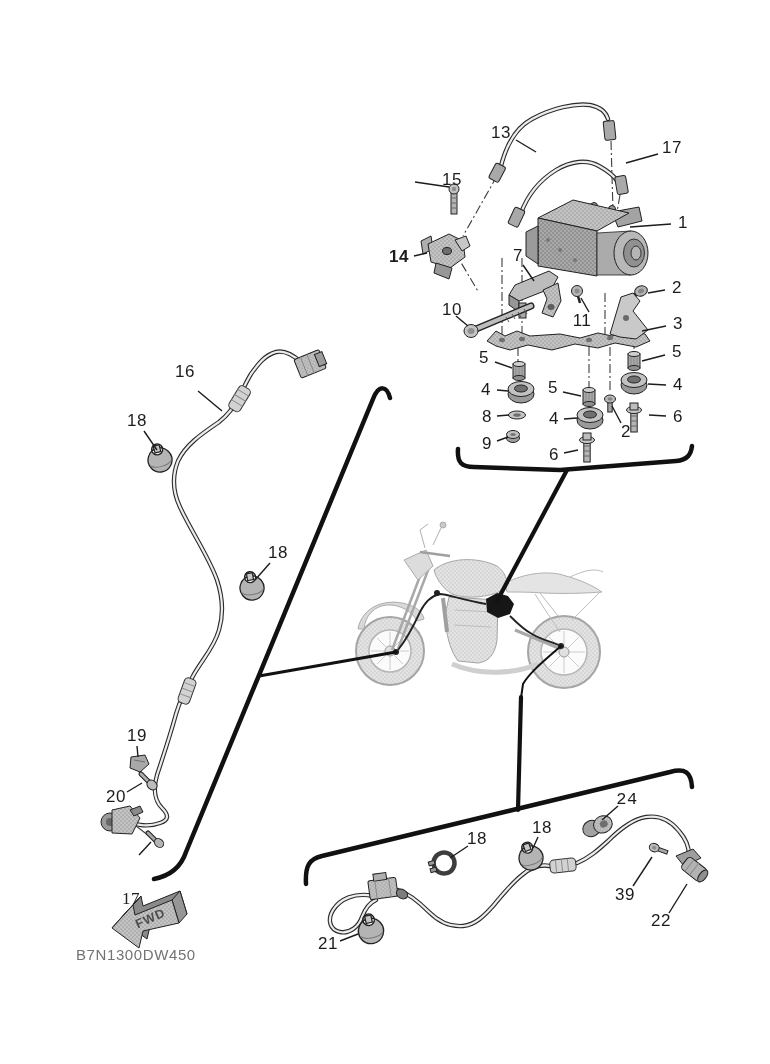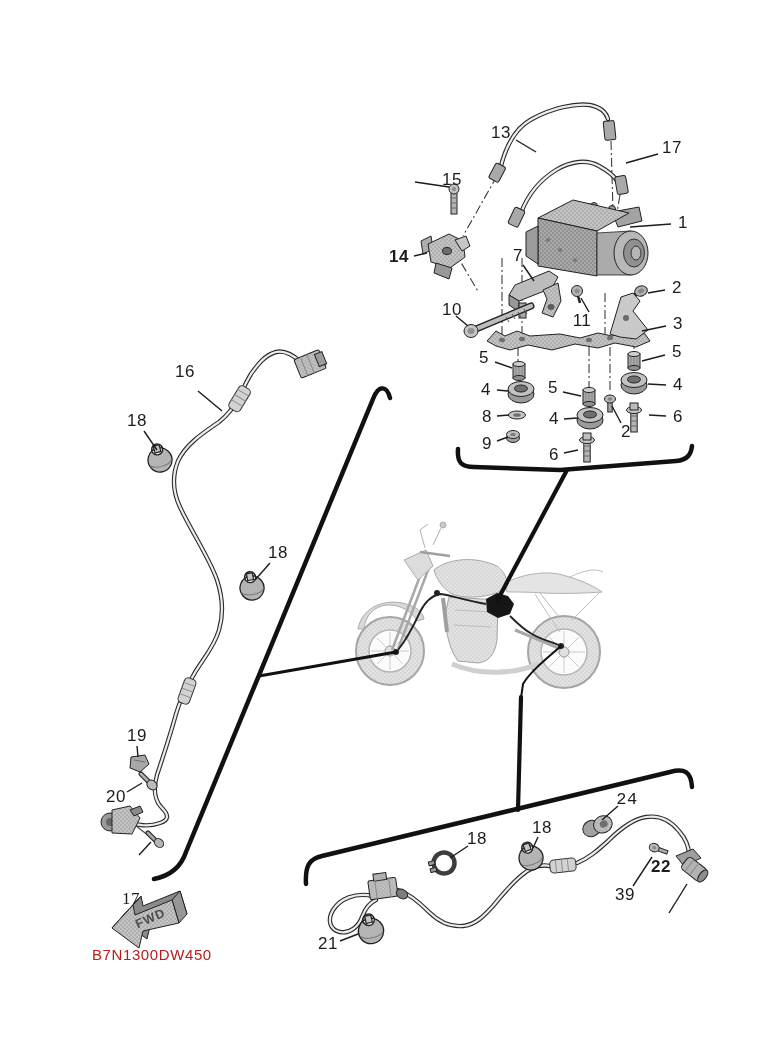--- a/index.html
+++ b/index.html
@@ -2,22 +2,22 @@
 <html><head>
 <meta charset="utf-8">
 <style>
   html,body{margin:0;padding:0;background:#fff;}
   #stage{position:relative;width:770px;height:1064px;background:#fff;overflow:hidden;
          font-family:"Liberation Sans",sans-serif;}
   #artwork{position:absolute;left:0;top:0;}
   #label-layer{position:absolute;left:0;top:0;width:770px;height:1064px;pointer-events:none;}
   .part-label{position:absolute;transform:translate(-50%,-50%);
               font:400 17px "Liberation Sans",sans-serif;color:#1c1c1c;letter-spacing:.5px;}
-  .code-text{position:absolute;left:92px;top:946px;
-             font:400 15px "Liberation Sans",sans-serif;color:#b91c1c;letter-spacing:.6px;}
+  .code-text{position:absolute;left:76px;top:946px;
+             font:400 15px "Liberation Sans",sans-serif;color:#737373;letter-spacing:.6px;}
   #leader-layer line{stroke:#1c1c1c;stroke-width:1.4;}
   .callout{fill:none;stroke:#111;stroke-width:4.5;stroke-linecap:round;}
   .leader-thick{fill:none;stroke:#111;stroke-linecap:round;}
   .dashdot{stroke:#3c3c3c;stroke-width:1.1;stroke-dasharray:9 3 2 3;fill:none;}
   .cable-out{fill:none;stroke:#2b2b2b;stroke-width:4.4;stroke-linecap:round;}
   .cable-in{fill:none;stroke:#ececec;stroke-width:2.2;stroke-linecap:round;}
 </style>
 </head>
 <body>
 
@@ -401,19 +401,19 @@
       <div class="part-label" style="left: 185px; top: 372px;">16</div>
       <div class="part-label" style="left: 137px; top: 421px;">18</div>
       <div class="part-label" style="left: 278px; top: 553px;">18</div>
       <div class="part-label" style="left: 137px; top: 736px;">19</div>
       <div class="part-label" style="left: 116px; top: 797px;">20</div>
       <div class="part-label" style="left: 131px; top: 899px; font-family: Liberation Serif, serif;">17</div>
       <div class="part-label" style="left: 477px; top: 839px;">18</div>
       <div class="part-label" style="left: 542px; top: 828px;">18</div>
       <div class="part-label" style="left: 627px; top: 799px; font-family: Liberation Mono, monospace;">24</div>
       <div class="part-label" style="left: 625px; top: 895px;">39</div>
-      <div class="part-label" style="left: 661px; top: 867px; font-weight: bold;">22</div>
+      <div class="part-label" style="left: 661px; top: 921px;">22</div>
       <div class="part-label" style="left: 328px; top: 944px;">21</div>
     </div>
 
 <div class="code-text">B7N1300DW450</div>
 
 </div>
 
 </body></html>

